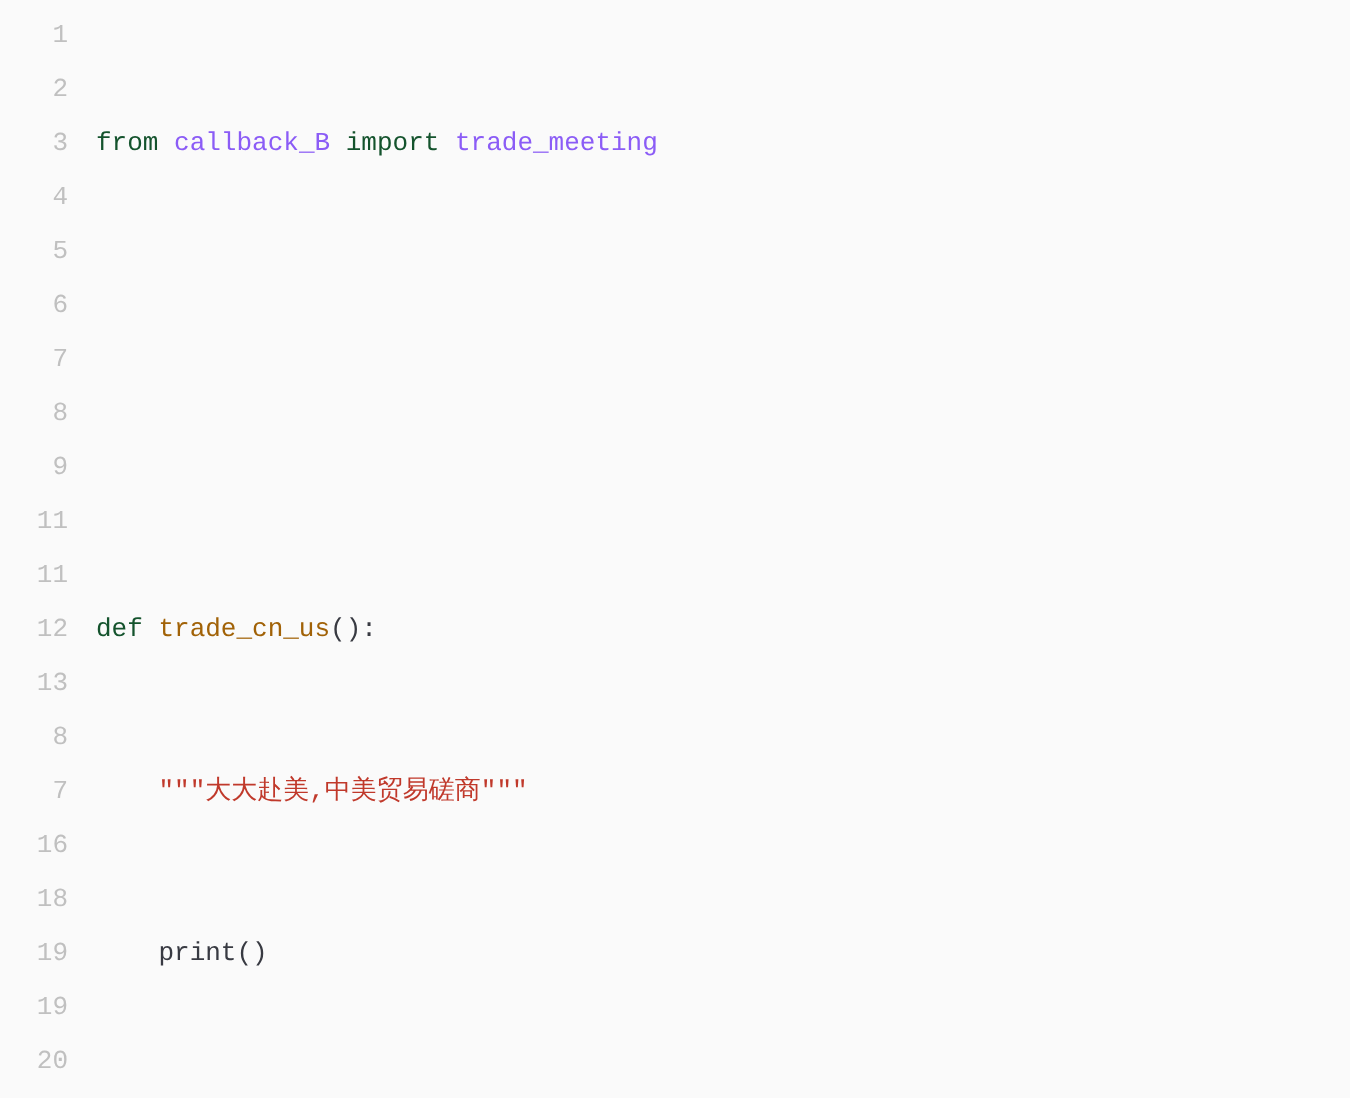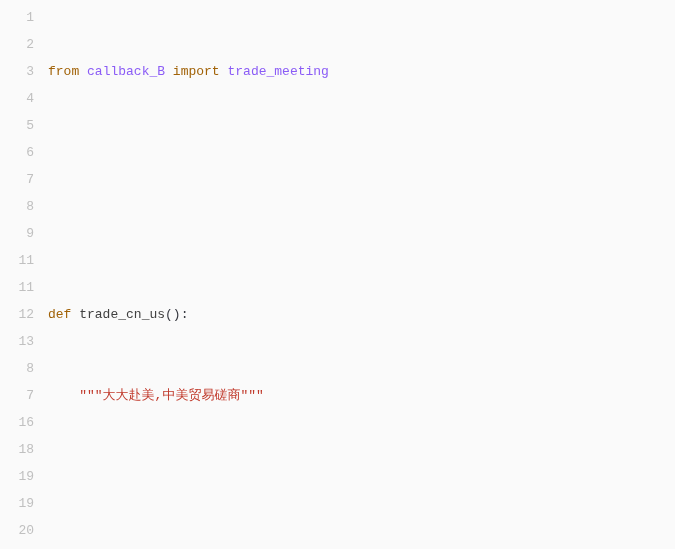--- a/index.html
+++ b/index.html
@@ -23,22 +23,22 @@
     user-select: none;
     width: 34px;
   }
   .code {
     flex: 1 1 auto;
     padding: 4px 0;
     color: #444;
     white-space: pre;
   }
   .line { height: 27px; }
-  .kw   { color: #a16207; }   
-  .fn   { color: #404040; margin-top: 24px; }   
+  .kw   { color: #14532d; }   
+  .fn   { color: #a16207; margin-top: 24px; }   
   .call { color: #383a42; }
   .str  { color: #c0392b; }
   .id   { color: #8b5cf6; }   
   .paren{ color: #383a42; }
 </style>
 </head>
 <body>
 
 <div class="code-container">
   <div class="gutter">
@@ -63,20 +63,21 @@
     <div class="line">19</div>
     <div class="line">20</div>
   </div>
 
   <div class="code">
     <div class="line"><span class="kw">from</span> <span class="id">callback_B</span> <span class="kw">import</span> <span class="id">trade_meeting</span></div>
     <div class="line"></div>
     <div class="line"></div>
     <div class="line"><span class="kw">def</span> <span class="fn">trade_cn_us</span><span class="paren">():</span></div>
     <div class="line">    <span class="str">"""大大赴美,中美贸易磋商"""</span></div>
+    <div class="line">    <span class="call">print</span><span class="paren">()</span></div>
     <div class="line">    </div>
     
     
     
     
     
     
     
     
     

